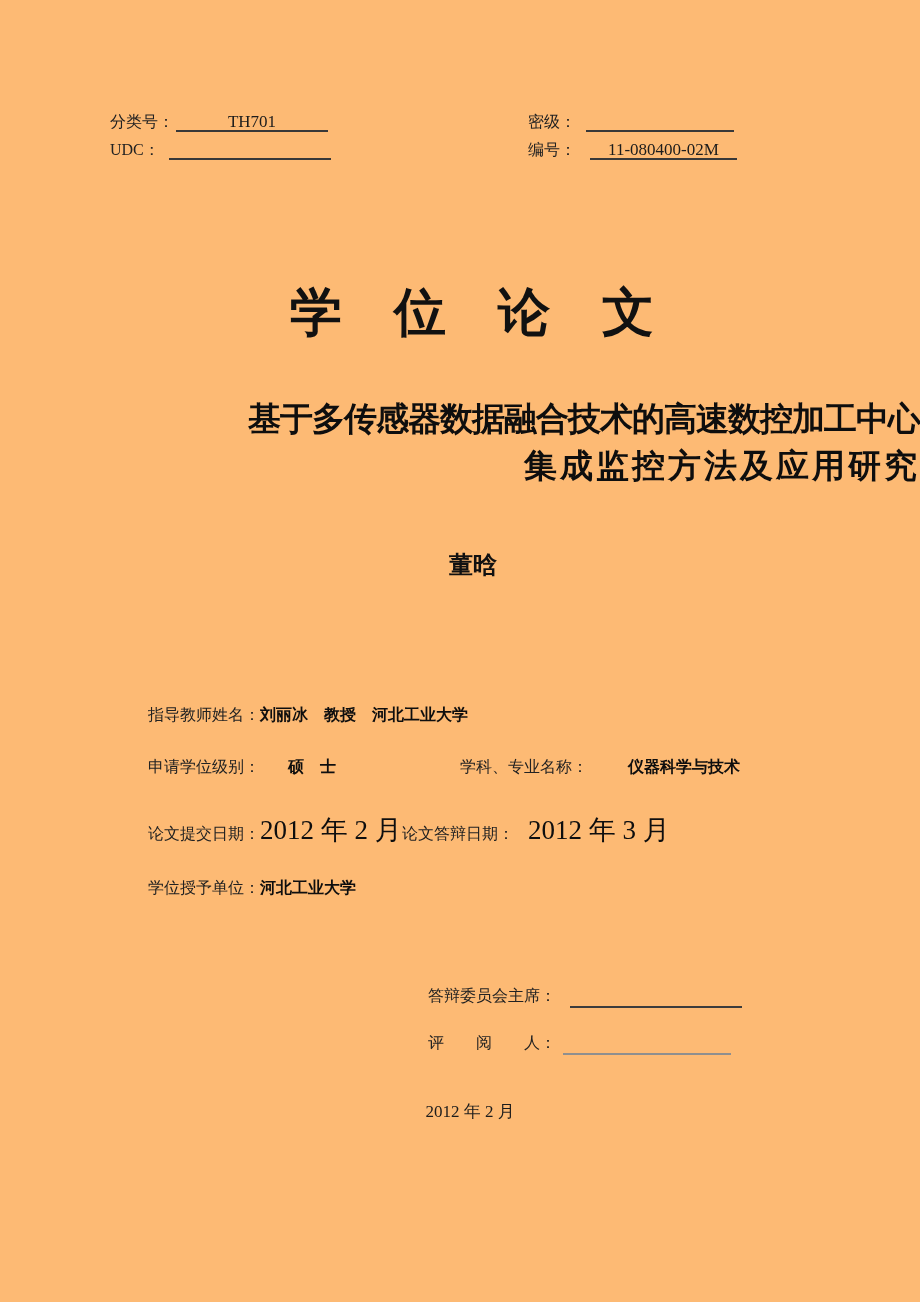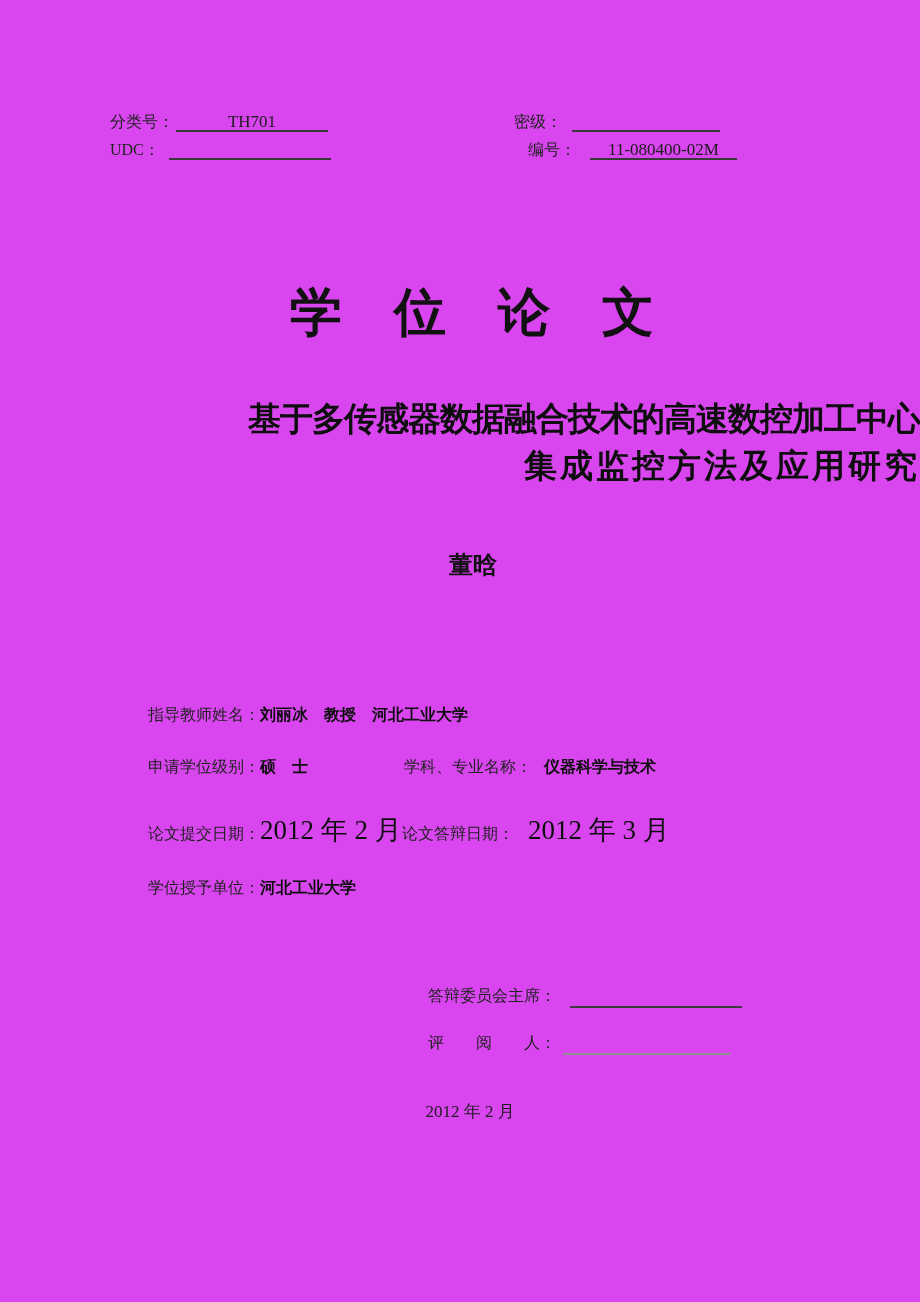--- a/index.html
+++ b/index.html
@@ -1,33 +1,33 @@
 <!DOCTYPE html>
 <html><head>
 <meta charset="utf-8">
 <style>
   html,body { margin:0; padding:0; background:#ffffff; }
   .page {
-    position:relative; width:920px; height:1302px; background:#d946ef;
+    position:relative; width:920px; height:1302px; background:#fdba74;
     color:#1c1c1c; overflow:hidden;
     font-family:"Liberation Serif","DejaVu Serif",serif;
   }
   
   .hdr-row { position:absolute; display:flex; align-items:flex-end; line-height:21px; white-space:nowrap; }
   .hdr-lbl { font-size:16px; color:#222; }
   .fill {
     display:inline-block; height:21px; box-sizing:border-box;
     border-bottom:2px solid #383838; text-align:center;
     font-size:17px; color:#1c1c1c; overflow:hidden;
   }
   #hdr-class  { left:110px; top:111px; }
   #hdr-class  .fill { width:152px; margin-left:2px; }
   #hdr-udc    { left:110px; top:139px; }
   #hdr-udc    .fill { width:162px; margin-left:9px; }
-  #hdr-secret { left:514px; top:111px; }
+  #hdr-secret { left:528px; top:111px; }
   #hdr-secret .fill { width:148px; margin-left:10px; }
   #hdr-serial { left:528px; top:139px; }
   #hdr-serial .fill { width:147px; margin-left:14px; }
 
   
   .degree-title {
     position:absolute; left:0; right:0; top:288px; padding-left:24px;
     text-align:center; font-family:"Liberation Sans","DejaVu Sans",sans-serif;
     font-weight:bold; font-size:52px; line-height:48px; color:#111;
     white-space:nowrap;
@@ -48,21 +48,21 @@
   }
   
   .info-row { position:absolute; left:148px; display:flex; align-items:baseline; white-space:nowrap; }
   .lbl { font-size:16px; color:#222; display:inline-block; }
   .val {
     font-family:"Liberation Sans","DejaVu Sans",sans-serif;
     font-weight:bold; font-size:16px; color:#0e0e0e;
   }
   .val-date { font-size:27px; color:#0e0e0e; }
   #row-advisor    { top:705px; }
-  #row-degree     { top:757px; }
+  #row-degree     { top:757px;gap:28px; }
   #row-dates      { top:812px; }
   #row-institute  { top:878px; }
   .w112 { width:112px; } .w118 { width:118px; } .w140 { width:140px; }
   .box144 { display:inline-block; width:144px; }
   .box142 { display:inline-block; width:142px; }
   .ml8 { margin-left:8px; }
 
   
   .sig-row { position:absolute; left:428px; display:flex; align-items:flex-end; line-height:24px; white-space:nowrap; }
   .sig-row .lbl { font-size:16px; }

